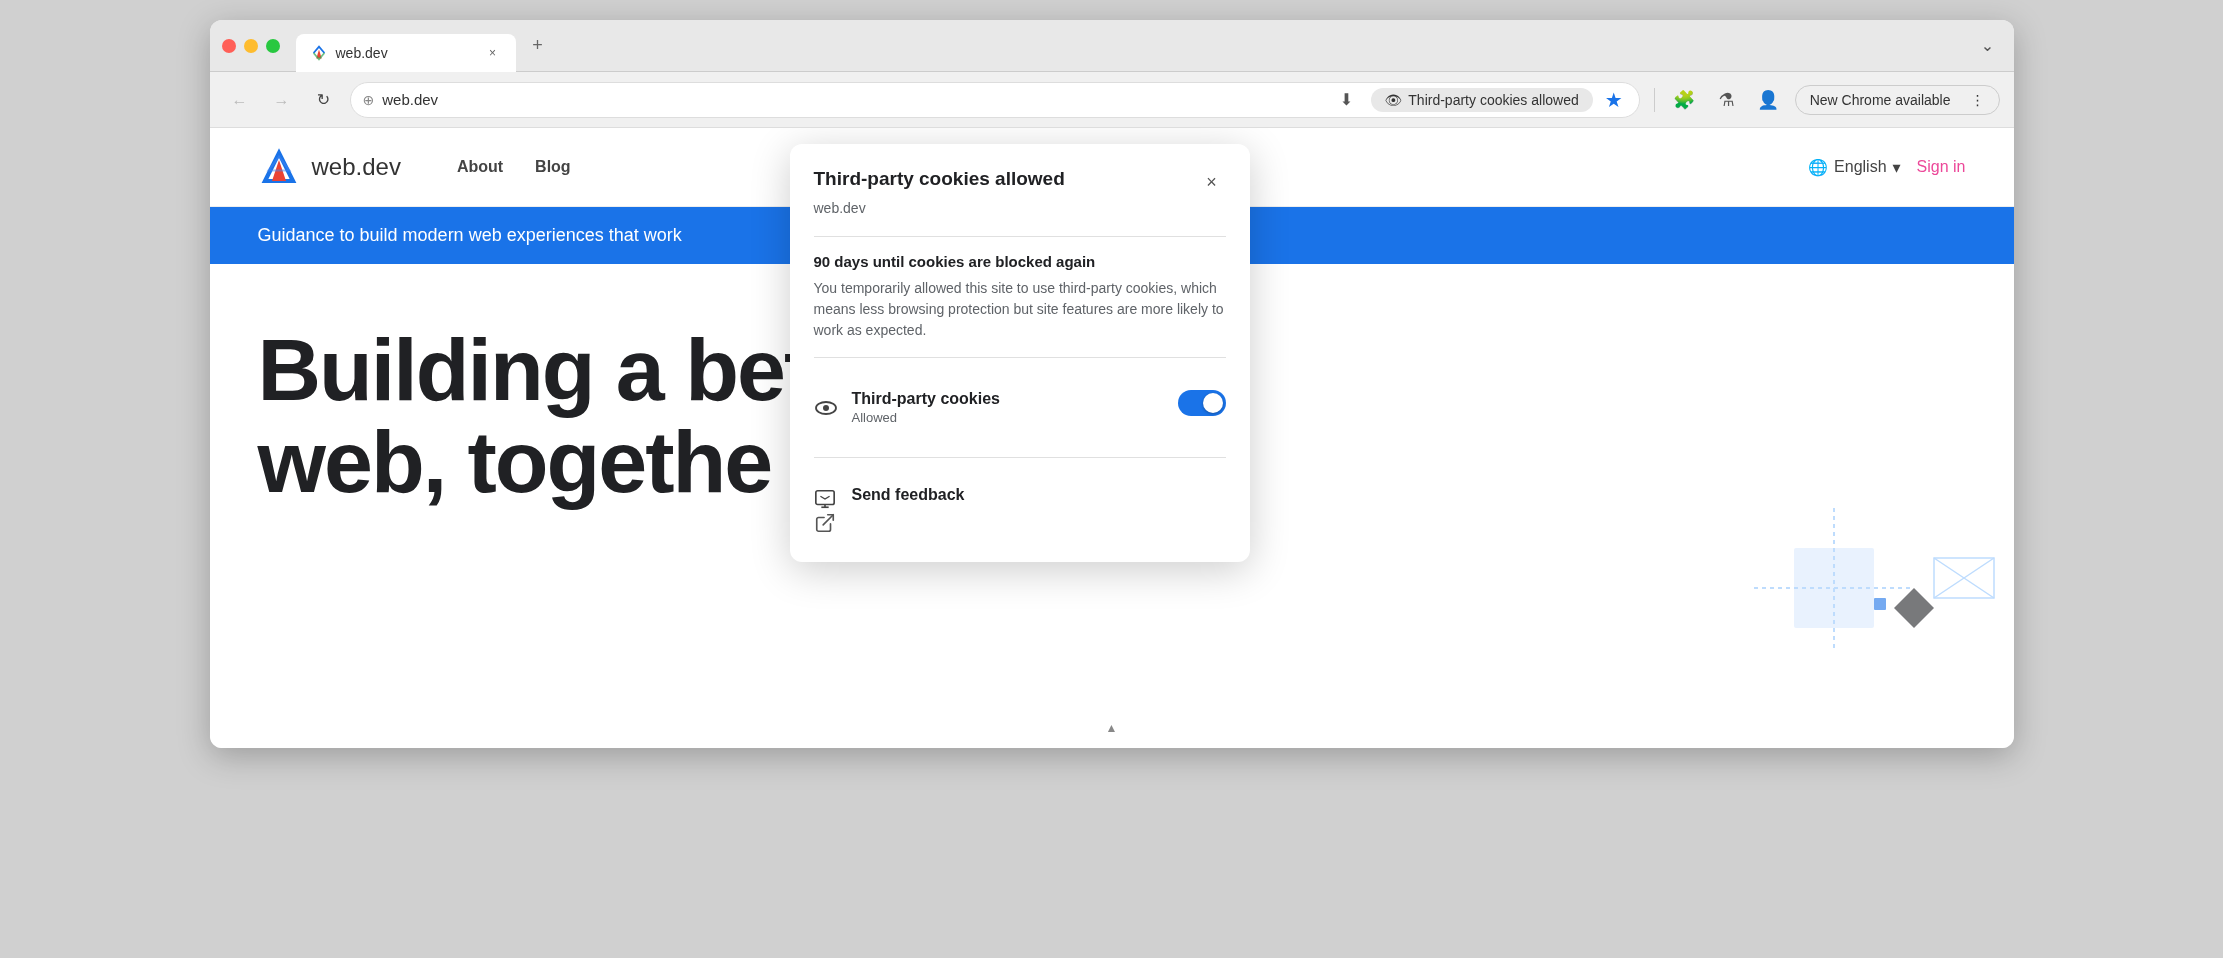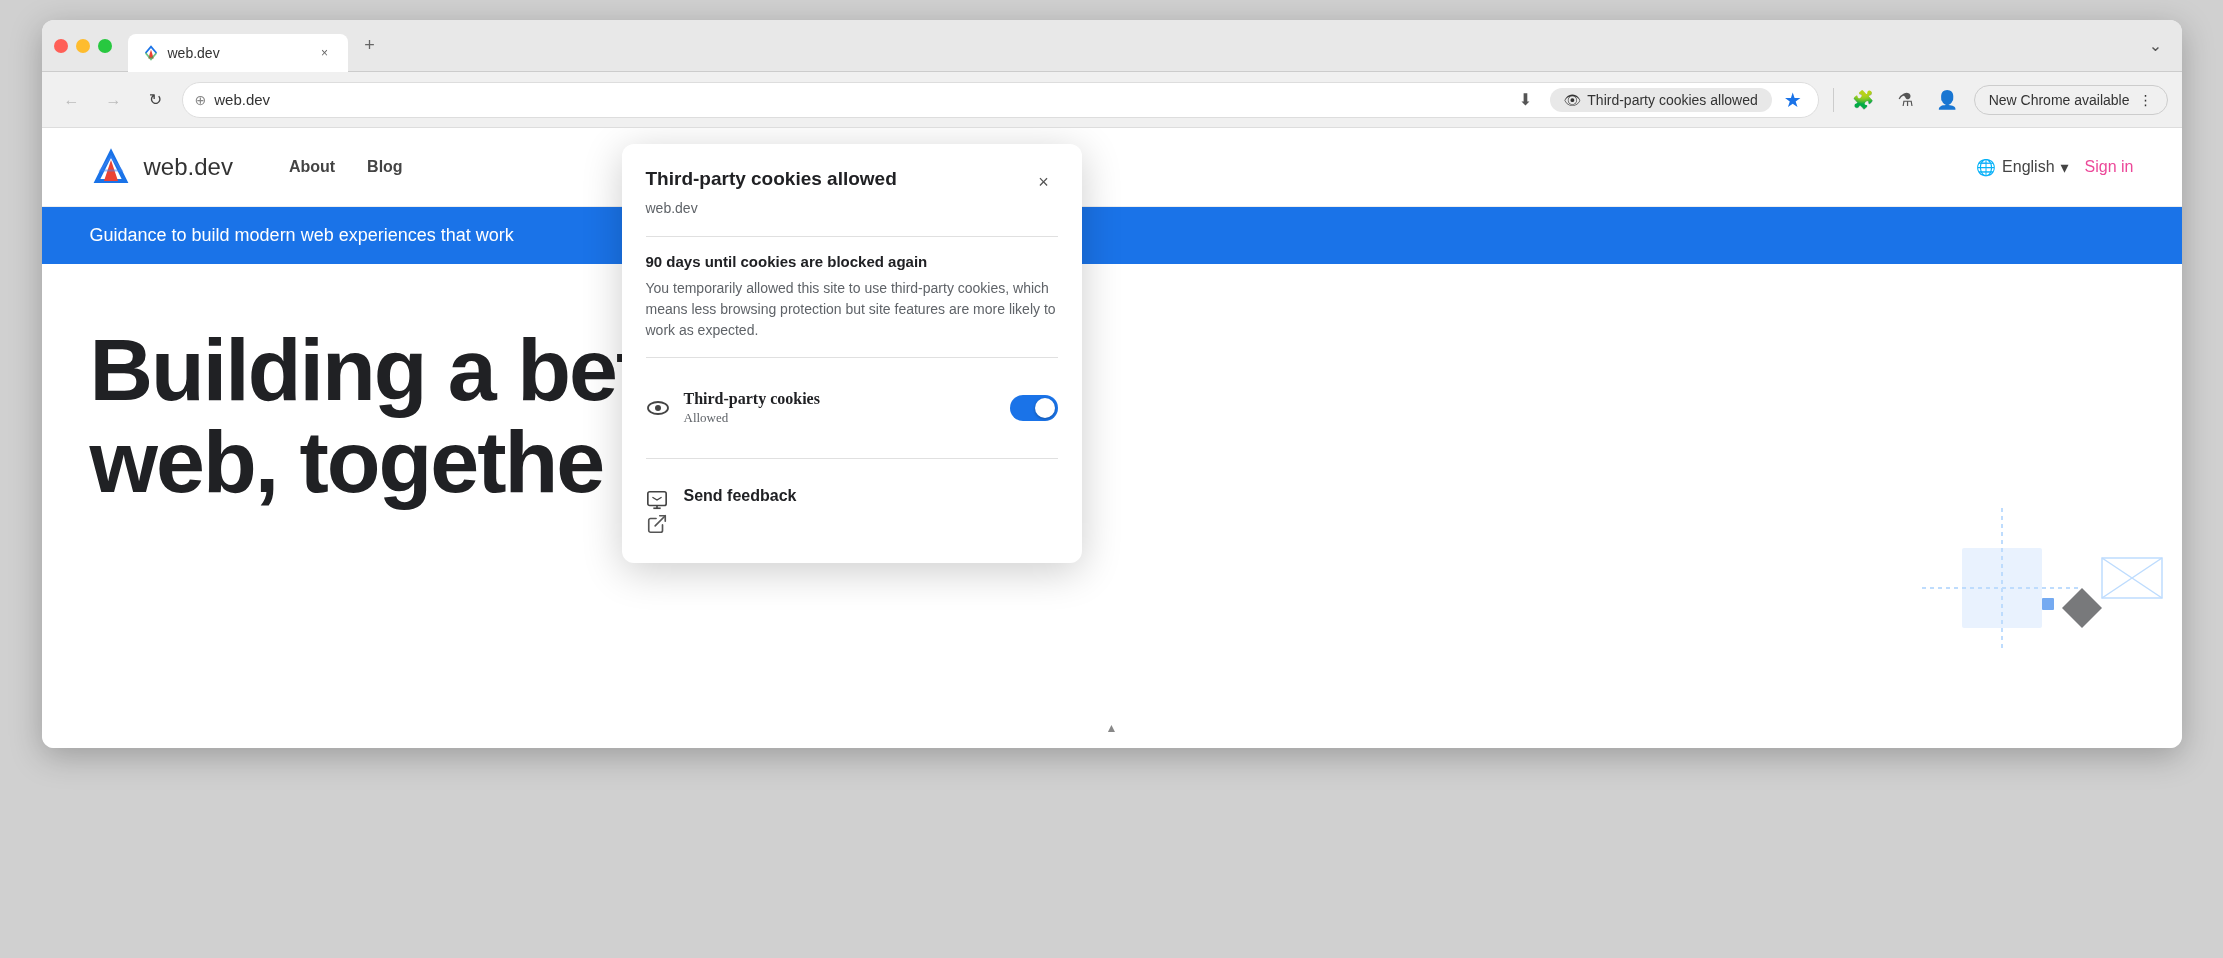--- a/index.html
+++ b/index.html
@@ -6,21 +6,21 @@
     body {
       background: #d0d0d0;
       font-family: -apple-system, BlinkMacSystemFont, 'Segoe UI', Helvetica, Arial, sans-serif;
       width: 2223px;
       height: 958px;
       overflow: hidden;
     }
 
     
     .browser-window {
-      width: 2140px;
+      width: 1804px;
       margin: 20px auto;
       background: #f0f0f0;
       border-radius: 12px;
       box-shadow: 0 8px 32px rgba(0,0,0,0.25);
       overflow: hidden;
     }
 
     
     .title-bar {
       background: #e8e8e8;
@@ -199,21 +199,21 @@
       display: flex;
       align-items: center;
       justify-content: center;
       font-size: 18px;
       color: #555;
     }
 
     .new-chrome-btn {
       display: flex;
       align-items: center;
-      gap: 9px;
+      gap: 20px;
       background: #f0f0f0;
       border: 1px solid #ccc;
       border-radius: 20px;
       padding: 6px 14px;
       font-size: 14px;
       color: #333;
       cursor: pointer;
       white-space: nowrap;
     }
 
@@ -375,24 +375,22 @@
     }
 
     .popup-info-text {
       font-size: 14px;
       color: #5f6368;
       line-height: 1.5;
     }
 
     .toggle-row {
       display: flex;
-      align-items: center;
       justify-content: space-between;
       padding: 16px 0;
-      font-family: Liberation Serif, serif;
     }
 
     .toggle-left {
       display: flex;
       align-items: center;
       gap: 14px;
     }
 
     .toggle-label-group {}
 

